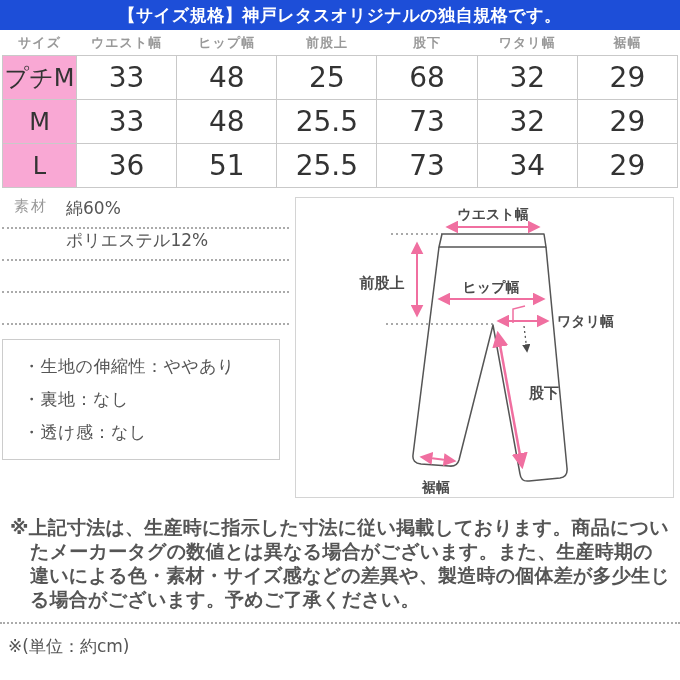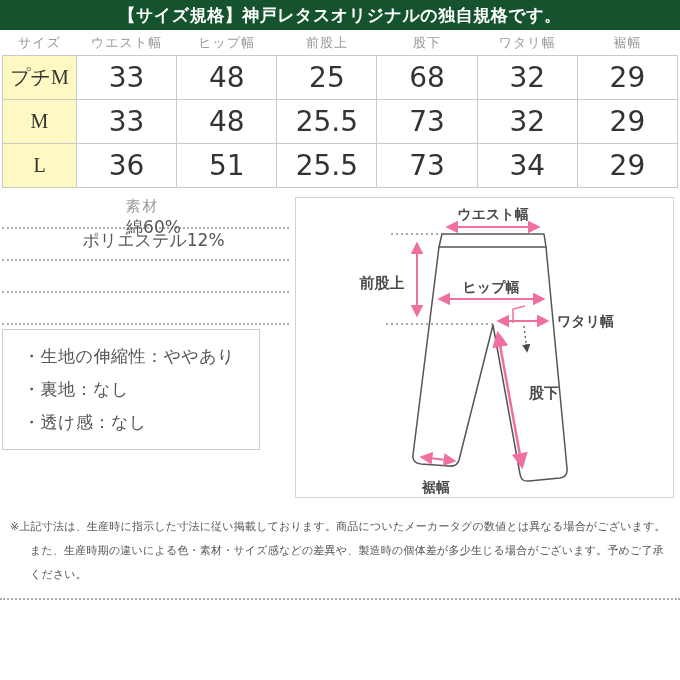--- a/index.html
+++ b/index.html
@@ -3,56 +3,56 @@
 <meta charset="utf-8">
 <style>
   * { box-sizing: border-box; }
   html,body { margin:0; padding:0; }
   body {
     width:680px; height:680px; background:#ffffff;
     font-family:"DejaVu Sans","Liberation Sans",sans-serif;
     color:#333;
   }
   .header-bar {
-    height:30px; background:#14532d; color:#ffffff;
+    height:30px; background:#1d4ed8; color:#ffffff;
     text-align:center; line-height:30px;
     font-size:17px; font-weight:bold; letter-spacing:0.5px;
   }
   table.size-table {
     border-collapse:collapse; table-layout:fixed;
     width:676px; margin:0 2px;
   }
   table.size-table col.c-size { width:74px; }
   table.size-table thead th {
-    font-weight:normal; color:#999; font-size:13px;
+    font-weight:bold; color:#999; font-size:13px;
     padding:4px 0 3px 0; letter-spacing:1px;
   }
   table.size-table tbody th, table.size-table tbody td {
     border:1px solid #c9c9c9; text-align:center;
     height:44px; font-weight:normal;
   }
-  table.size-table tbody th { background:#fef9c3; font-size:20px; color:#333;font-family:Liberation Serif, serif; }
+  table.size-table tbody th { background:#f9a8d4; font-size:24px; color:#333; }
   table.size-table tbody td { font-size:28px; color:#333; }
 
   .main-row { display:flex; margin:9px 4px 0 2px; }
   .left-col { width:287px; }
-  .mat-row { height:32px; display:flex; align-items:center; border-bottom:2px dotted #ababab;flex-direction:column; }
+  .mat-row { height:32px; display:flex; border-bottom:2px dotted #ababab; }
   .mat-label { width:64px; padding-left:12px; color:#999; font-size:15px; letter-spacing:2px; }
-  .mat-value { color:#555; font-size:17px;margin-left:16px; }
-  .props-box { margin-top:4px; border:1px solid #cccccc; padding:10px 12px 10px 20px; width:258px; }
+  .mat-value { color:#555; font-size:17px; }
+  .props-box { margin-top:14px; border:1px solid #cccccc; padding:10px 12px 10px 20px; width:278px; }
   .prop-line { font-size:17px; color:#555; line-height:33px; letter-spacing:0.5px; }
 
   .diagram-box { margin-left:6px; width:379px; height:301px; border:1px solid #d4d4d4; }
   .diagram-box svg { display:block; }
   .dg-label { font-size:14px; font-weight:bold; fill:#4a4a4a; }
   .dg-label-lg { font-size:15px; font-weight:bold; fill:#4a4a4a; }
 
   .footer-note {
-    margin:17px 8px 0 10px; font-size:11px; line-height:24px; color:#555;
-    padding-left:20px; text-indent:-20px; letter-spacing:0.2px;
+    margin:17px 8px 0 10px; font-size:19px; line-height:24px; color:#555;
+    padding-left:20px; text-indent:-20px; letter-spacing:0.2px;font-weight:bold;
   }
   .divider-dotted { border-bottom:2px dotted #ababab; margin-top:11px; }
   .unit-note { font-size:17px; color:#555; padding:11px 0 0 8px; }
 </style>
 </head>
 <body>
 
 <div>
 
   <div class="header-bar">
@@ -165,14 +165,15 @@
         <text class="dg-label-lg" x="233" y="200" text-anchor="start">股下</text>
         <text class="dg-label" x="140" y="294" text-anchor="middle">裾幅</text>
       </svg>
     </div>
   </div>
 
   <div class="footer-note">※上記寸法は、生産時に指示した寸法に従い掲載しております。商品についたメーカータグの数値とは異なる場合がございます。また、生産時期の違いによる色・素材・サイズ感などの差異や、製造時の個体差が多少生じる場合がございます。予めご了承ください。</div>
 
   <div class="divider-dotted"></div>
 
+  <div class="unit-note">※(単位：約cm)</div>
 
 </div>
 
 </body></html>

